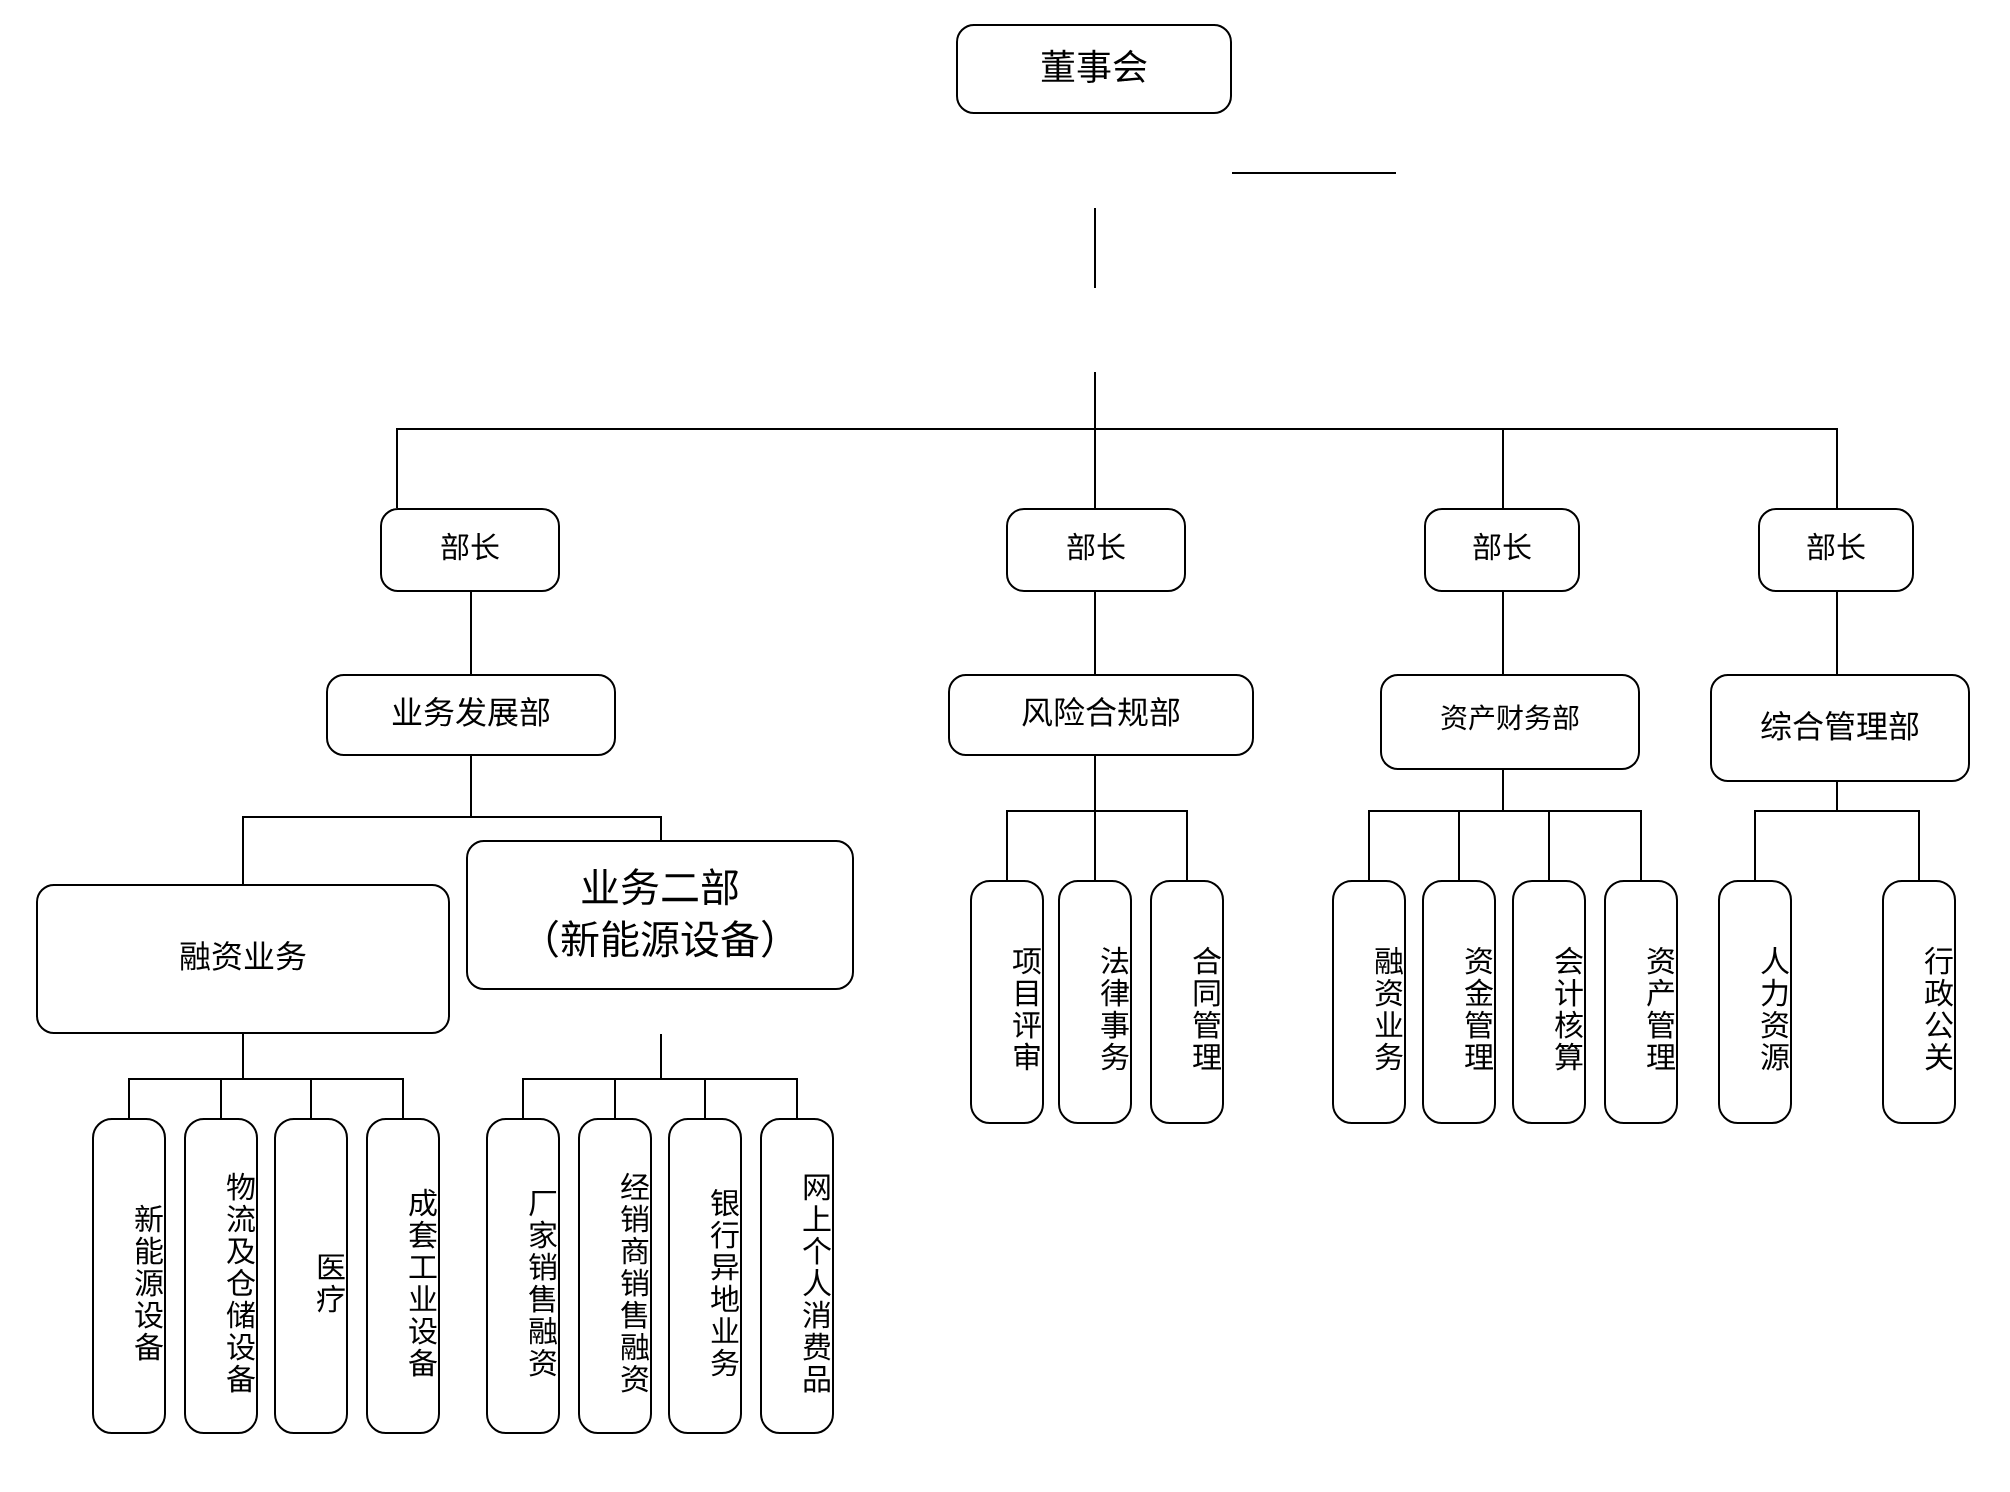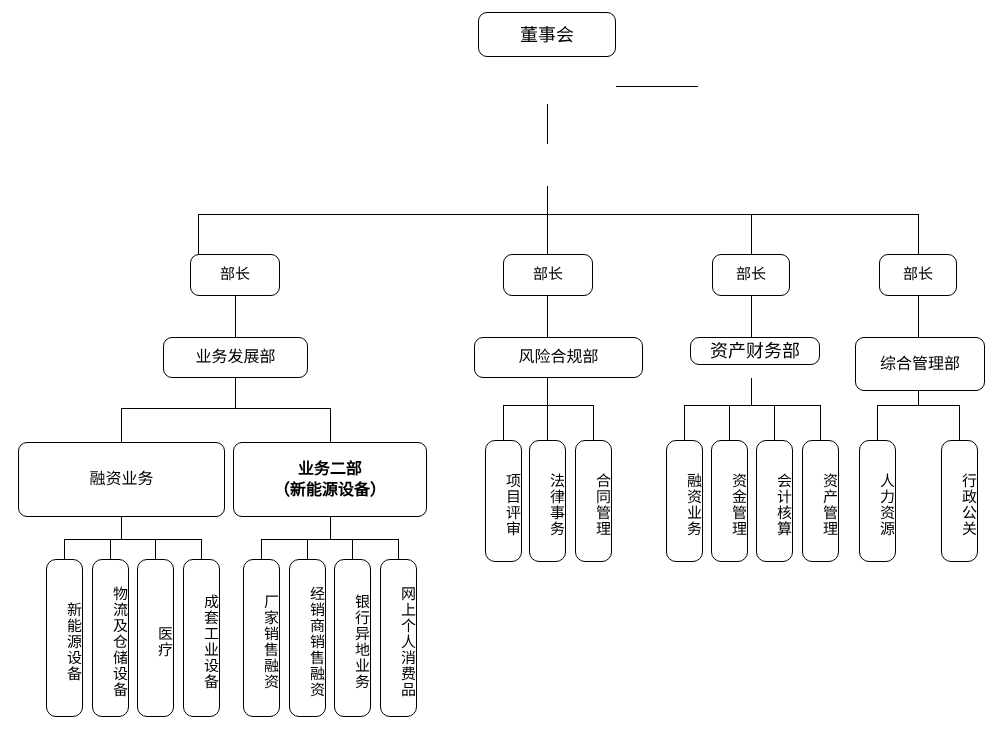--- a/index.html
+++ b/index.html
@@ -92,39 +92,39 @@
   </div>
 
   <div class="ln v" style="left:235px; top:296px; height:41px;"></div>
   <div class="ln v" style="left:547px; top:296px; height:41px;"></div>
   <div class="ln v" style="left:751px; top:296px; height:41px;"></div>
   <div class="ln v" style="left:918px; top:296px; height:41px;"></div>
 
   <div class="node" style="left:163px; top:337px; width:145px; height:41px; font-size:16px;">
     <span class="lbl">业务发展部</span>
   </div>
-  <div class="node" style="left:474px; top:337px; width:169px; height:41px; font-size:16px;">
+  <div class="node" style="left:474px; top:337px; width:153px; height:41px; font-size:16px;">
     <span class="lbl">风险合规部</span>
   </div>
-  <div class="node" style="left:690px; top:337px; width:130px; height:28px; font-size:18px;">
+  <div class="node" style="left:690px; top:337px; width:130px; height:48px; font-size:14px;">
     <span class="lbl">资产财务部</span>
   </div>
   <div class="node" style="left:855px; top:337px; width:130px; height:54px; font-size:16px;">
     <span class="lbl">综合管理部</span>
   </div>
 
   <div class="ln v" style="left:235px; top:378px; height:30px;"></div>
   <div class="ln h" style="left:121px; top:408px; width:209px;"></div>
   <div class="ln v" style="left:121px; top:408px; height:34px;"></div>
   <div class="ln v" style="left:330px; top:408px; height:34px;"></div>
 
   <div class="node" style="left:18px; top:442px; width:207px; height:75px; font-size:16px; flex-direction:column;">
     <span class="lbl">融资业务</span>
   </div>
-  <div class="node" style="left:233px; top:442px; width:194px; height:75px; font-size:16px; flex-direction:column;font-weight:bold;">
+  <div class="node" style="left:233px; top:420px; width:194px; height:75px; font-size:20px; flex-direction:column;">
     <span class="lbl">业务二部</span>
     <span class="lbl">（新能源设备）</span>
   </div>
 
   <div class="ln v" style="left:121px; top:517px; height:22px;"></div>
   <div class="ln h" style="left:64px; top:539px; width:137px;"></div>
   <div class="ln v" style="left:64px; top:539px; height:20px;"></div>
   <div class="ln v" style="left:110px; top:539px; height:20px;"></div>
   <div class="ln v" style="left:155px; top:539px; height:20px;"></div>
   <div class="ln v" style="left:201px; top:539px; height:20px;"></div>

